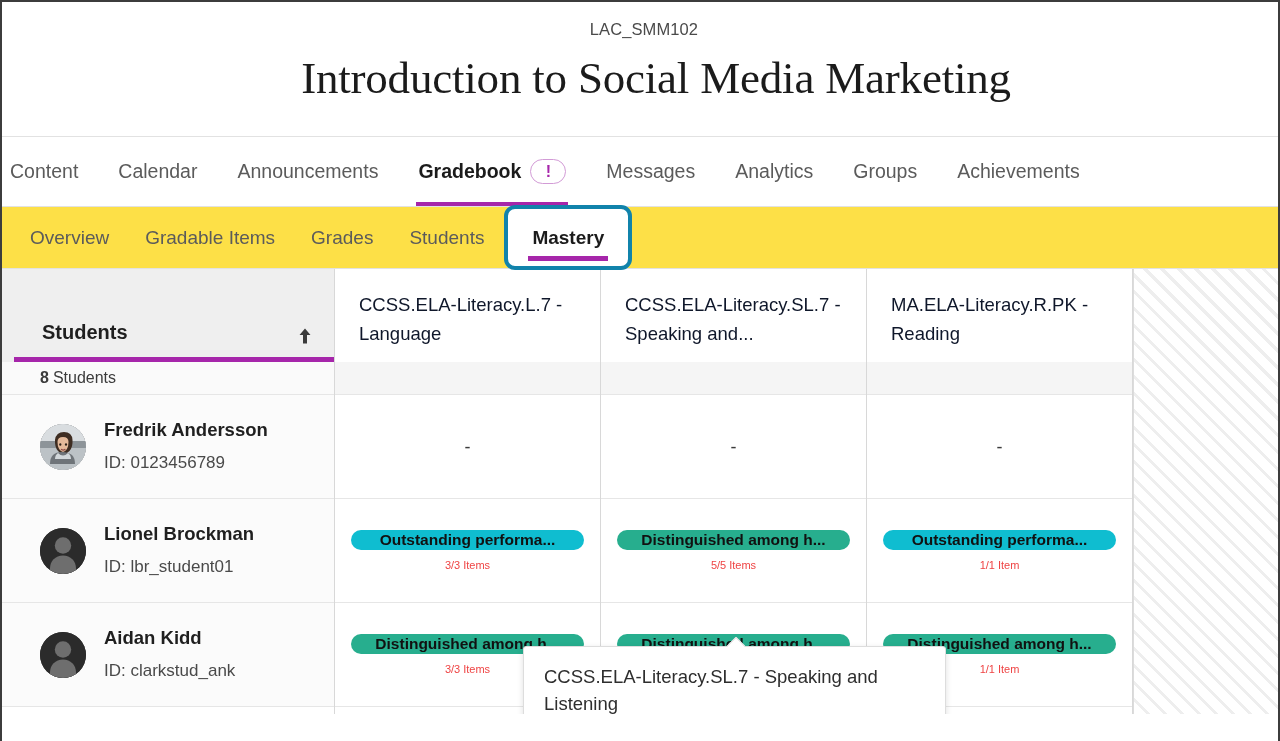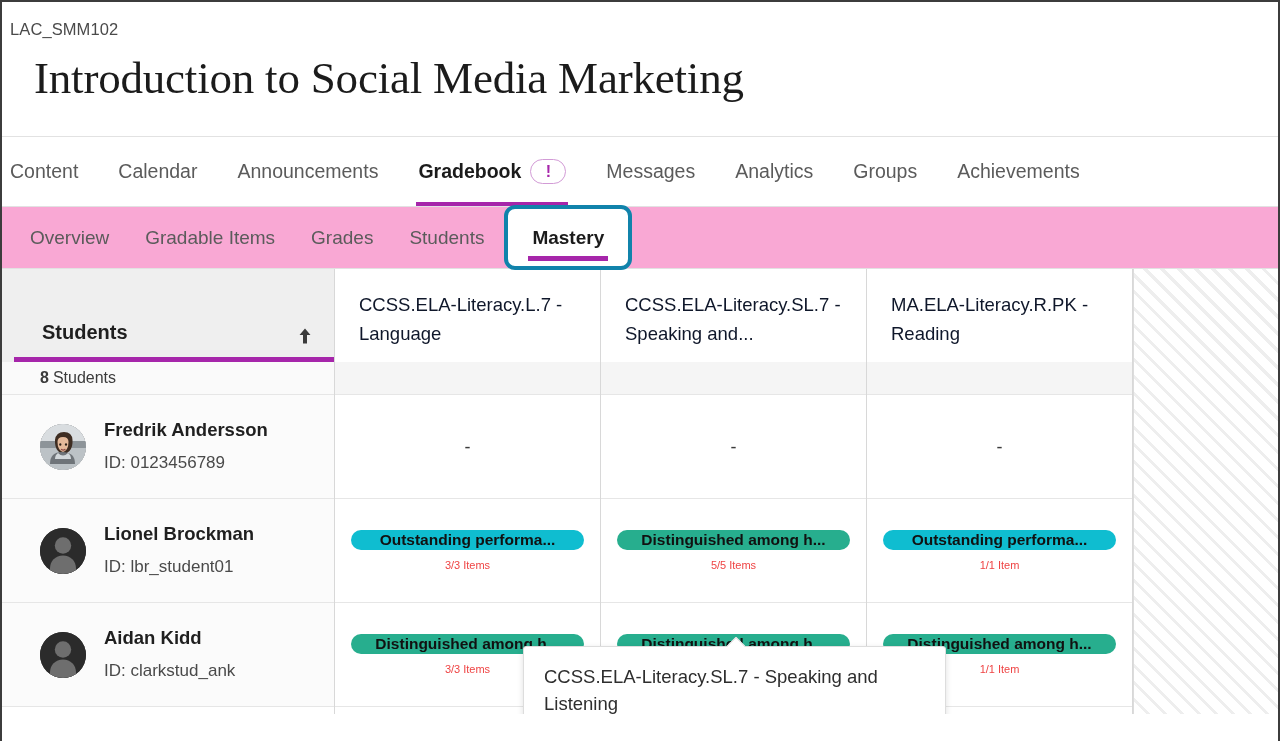--- a/index.html
+++ b/index.html
@@ -23,20 +23,21 @@
     border-right: 2px solid #3c3c3c;
     overflow: hidden;
   }
 
   
   .course-header {
     padding: 18px 0 0 8px;
     height: 135px;
     background: #fff;
     border-bottom: 1px solid #e2e2e2;
+    text-align: center;
   }
   .course-code {
     font-size: 16.5px;
     color: #4a4a4a;
     letter-spacing: 0.1px;
     font-family: "Liberation Sans", sans-serif;
   }
   .course-title {
     font-family: "Liberation Serif", serif;
     font-size: 45px;
@@ -95,21 +96,21 @@
     line-height: 1;
     font-family: "Liberation Sans", sans-serif;
   }
 
   
   .sub-nav {
     display: flex;
     align-items: stretch;
     height: 62px;
     border-bottom: 1px solid #e2e2e2;
-    background: #f9a8d4;
+    background: #fde047;
     position: relative;
   }
   .subnav-item {
     position: relative;
     display: flex;
     align-items: center;
     padding: 0 18px;
     font-size: 19px;
     color: #5b5b5b;
     cursor: pointer;

